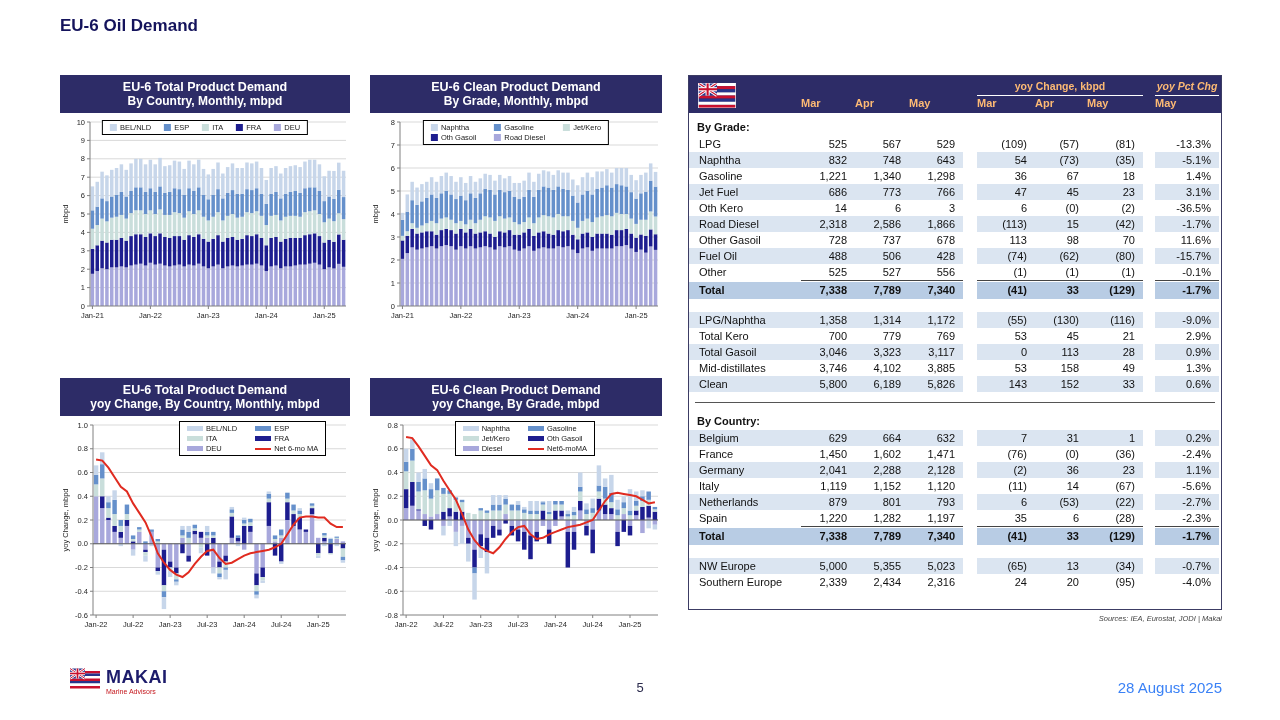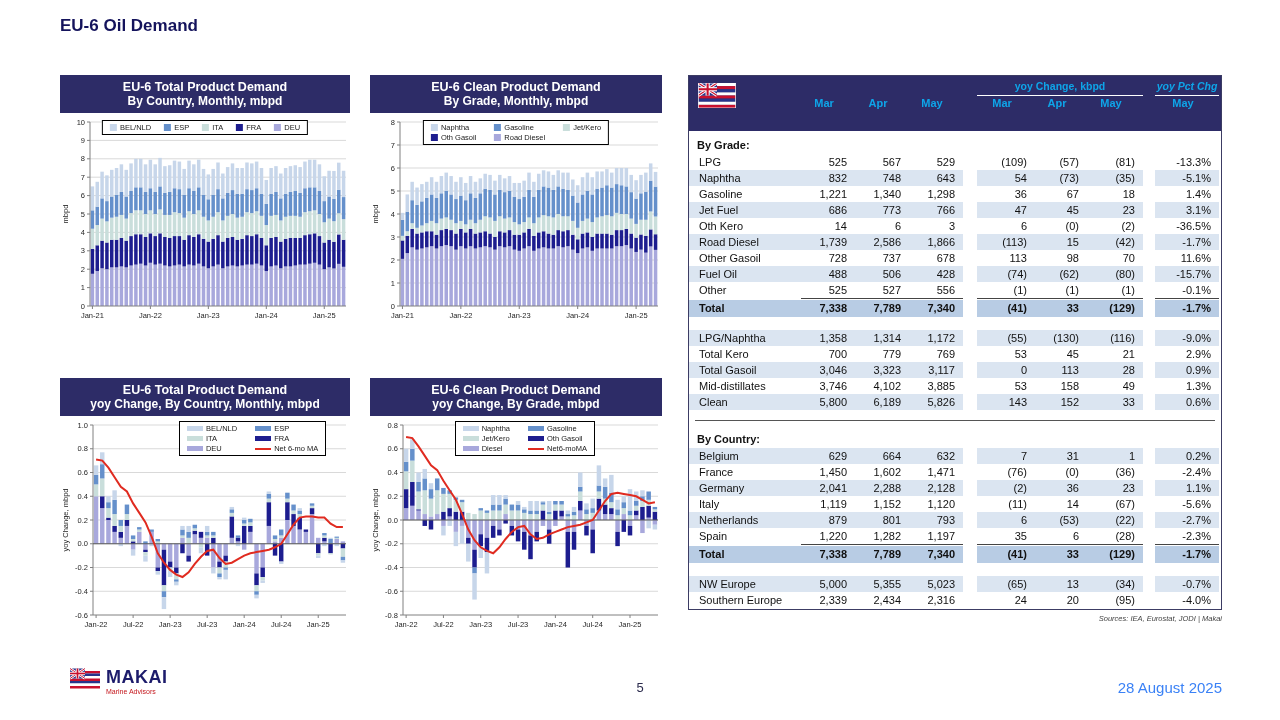--- a/index.html
+++ b/index.html
@@ -20,25 +20,25 @@
   .legend{position:absolute;background:#fff;border:1px solid #000;font-size:7.5px;color:#1a1a1a;padding:2px 7px;z-index:3}
   .leg-item{display:flex;align-items:center;gap:3px;white-space:nowrap}
   .sw-square{width:7px;height:7px;display:inline-block;flex:none}
   .sw-bar{width:16px;height:5px;display:inline-block;flex:none}
   .sw-line{width:16px;height:2px;display:inline-block;flex:none}
   #p1 .legend{top:7px;left:50%;transform:translateX(-50%);display:flex;gap:13px}
   #p2 .legend{top:7px;left:50%;transform:translateX(-50%);display:grid;grid-template-columns:repeat(3,auto);column-gap:18px;row-gap:1px}
   #p3 .legend{top:5px;left:41%;display:grid;grid-auto-flow:column;grid-template-rows:repeat(3,auto);column-gap:18px;row-gap:1px}
   #p4 .legend{top:5px;left:29%;display:grid;grid-auto-flow:column;grid-template-rows:repeat(3,auto);column-gap:18px;row-gap:1px}
   .dtable{position:absolute;left:688px;top:75px;width:534px;height:535px;border:1px solid #3c3c64;background:#fff;box-sizing:border-box}
-  .thead{height:55px;background:#2d2c67;color:#0ea5e9;position:relative;padding-top:2px;box-sizing:border-box}
+  .thead{height:37px;background:#2d2c67;color:#fdba74;position:relative;padding-top:2px;box-sizing:border-box}
   .tflag{position:absolute;left:9px;top:7px}
   .hrow{display:grid;grid-template-columns:112px 54px 54px 54px 14px 58px 52px 56px 12px 64px;height:17px;line-height:17px}
   .hrow .grp{text-align:center;font-size:10.5px;font-weight:bold;border-bottom:1px solid #fff}
-  .hrow .mh{text-align:center;padding-right:8px;font-size:11px;font-weight:bold}
+  .hrow .mh{text-align:left;padding-right:8px;font-size:11px;font-weight:bold}
   .tbody{padding-top:5px}
   .trow{display:grid;grid-template-columns:112px 54px 54px 54px 14px 58px 52px 56px 12px 64px;height:16px;line-height:16px;font-size:11px;color:#111}
   .trow .lbl{padding-left:10px;white-space:nowrap}
   .trow .num{text-align:right;padding-right:8px}
   .shade{background:#dbe5f1}
   .shadeT{background:#b8cce4}
   .totalrow{font-weight:bold;margin-top:2px;height:17px;line-height:17px}
   .boldrow{font-weight:normal}
   .uline{border-bottom:1px solid #444}
   .sechead{font-weight:bold;font-size:11px;padding-left:8px;height:18px;line-height:18px;color:#111}
@@ -1365,21 +1365,21 @@
           <div class="num">3</div>
           <div></div>
           <div class="num">6</div>
           <div class="num">(0)</div>
           <div class="num">(2)</div>
           <div></div>
           <div class="num">-36.5%</div>
         </div>
         <div class="trow">
           <div class="lbl shade">Road Diesel</div>
-          <div class="num shade">1,739</div>
+          <div class="num shade">2,318</div>
           <div class="num shade">2,586</div>
           <div class="num shade">1,866</div>
           <div></div>
           <div class="num shade">(113)</div>
           <div class="num shade">15</div>
           <div class="num shade">(42)</div>
           <div></div>
           <div class="num shade">-1.7%</div>
         </div>
         <div class="trow">

